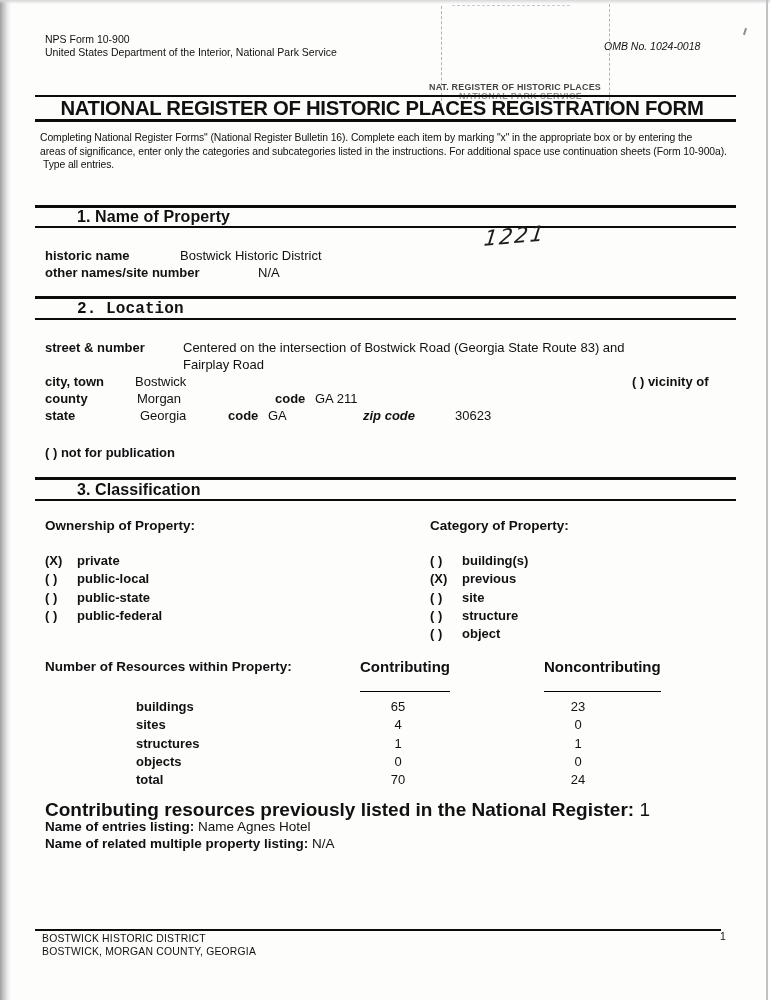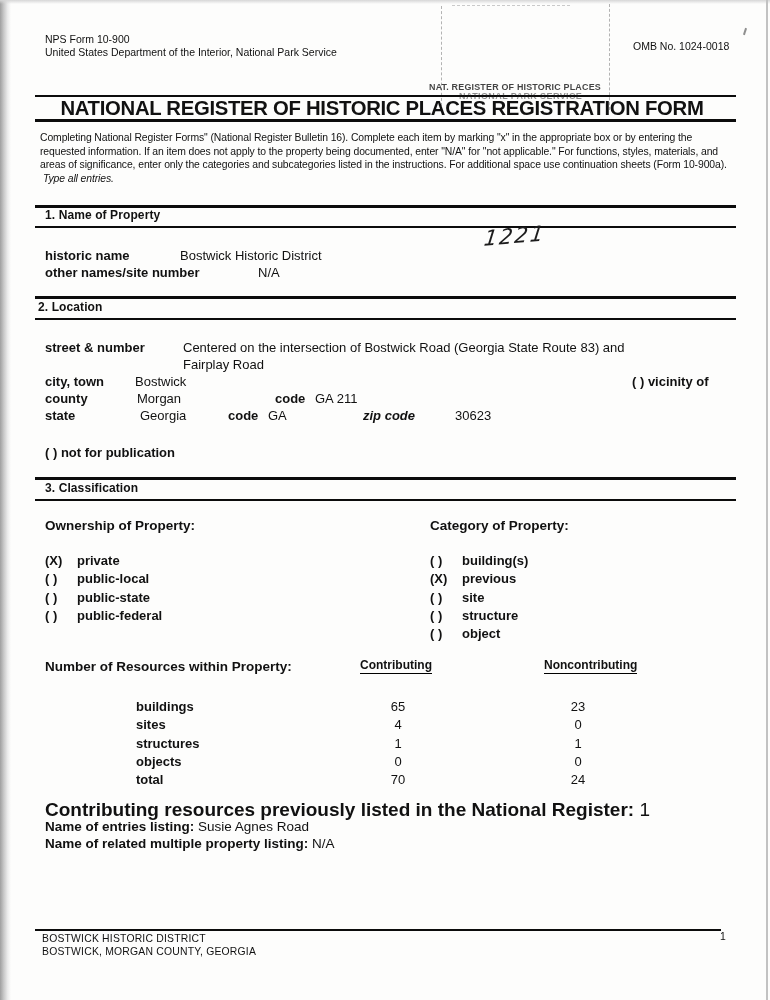--- a/index.html
+++ b/index.html
@@ -15,21 +15,21 @@
     background:linear-gradient(to bottom,#d7d7d7,rgba(255,255,255,0));}
   .edge-right{position:absolute;right:2px;top:0;bottom:0;width:2px;background:#c2c2c2;}
   .speck{position:absolute;left:744px;top:28px;width:2px;height:7px;background:#8f8f8f;transform:rotate(18deg);}
   .rule{position:absolute;background:#0c0c0c;}
   .abs{position:absolute;}
   .b{font-weight:bold;}
   .small{font-size:10.5px;line-height:13px;}
   .field{font-size:13px;line-height:16px;}
   
   .hdr-left{left:45px;top:33px;}
-  .omb{left:633px;top:40px;}
+  .omb{left:604px;top:40px;font-style:italic;}
   
   .stamp-box{left:448px;top:17px;width:118px;height:53px;
     border:3px solid rgba(28,28,28,.88);transform:rotate(.4deg);
     display:flex;align-items:center;}
   .stamp-date{font-weight:bold;font-size:17.5px;letter-spacing:1px;
     transform:scaleX(.95);transform-origin:left;color:#161616;
     display:flex;gap:26px;padding-left:20px;align-items:baseline;white-space:nowrap;}
   .stamp-smudge{display:inline-block;width:20px;height:10px;background:#9a9a9a;
     filter:blur(2px);opacity:.45;}
   .stamp-l1{left:429px;top:82px;width:195px;font-size:9.3px;font-weight:bold;
@@ -37,29 +37,29 @@
   .stamp-l2{left:459px;top:91px;font-size:9px;font-weight:bold;letter-spacing:.4px;
     color:rgba(25,25,25,.5);white-space:nowrap;z-index:5;}
   .vdash{position:absolute;width:0;border-left:1.5px dashed #8d8d8d;opacity:.65;}
   .hdash{position:absolute;height:0;border-top:1.5px dashed #999;opacity:.5;}
   
   .title{left:35px;top:96px;width:701px;text-align:center;font-weight:bold;
     font-size:20.5px;letter-spacing:-.3px;white-space:nowrap;transform:scaleX(.99);transform-origin:left;}
   
   .instr{left:40px;top:131px;font-size:10.4px;line-height:13.6px;letter-spacing:-.1px;white-space:nowrap;}
   
-  .sec-h{font-size:12px;font-weight:bold;letter-spacing:.1px;}
+  .sec-h{font-size:16px;font-weight:bold;letter-spacing:.1px;margin-left:32px;}
   
   .hand{left:484px;top:224px;font-family:"DejaVu Sans",sans-serif;font-style:italic;
     font-size:21px;color:#1c1c1c;transform:rotate(-5deg) skewX(-12deg);letter-spacing:2px;z-index:6;}
   
   .ck{display:flex;font-size:13px;line-height:18.3px;font-weight:bold;}
   .ck .mk{width:32px;flex:none;}
   
-  .colhead{font-size:12px;font-weight:bold;border-bottom:1.6px solid #000;padding-bottom:1px;}
+  .colhead{font-size:15px;font-weight:bold;border-bottom:1.6px solid #000;padding-bottom:16px;}
   .cellc{width:76px;text-align:center;font-size:13px;}
   
   .foot{font-size:10.4px;line-height:12.5px;letter-spacing:.2px;}
 </style>
 </head>
 <body>
 
 <div class="page">
 
   <div class="edge-left"></div>
@@ -79,43 +79,42 @@
   <div class="vdash" style="left:609px;top:4px;height:106px;"></div>
   <div class="abs stamp-l1">NAT. REGISTER OF HISTORIC PLACES</div>
   <div class="abs stamp-l2">NATIONAL PARK SERVICE</div>
 
   <div class="rule" style="left:35px;top:95px;width:701px;height:2px;"></div>
   <div class="abs title">NATIONAL REGISTER OF HISTORIC PLACES REGISTRATION FORM</div>
   <div class="rule" style="left:35px;top:119px;width:701px;height:3px;"></div>
 
   <div class="abs instr">
     <div>Completing National Register Forms" (National Register Bulletin 16).  Complete each item by marking "x" in the appropriate box or by entering the</div>
-    <div>requested information.  If an item does not apply to the property being documented, enter "N/A" for "not applicable."  For functions, styles, materials, and</div>
     <div>areas of significance, enter only the categories and subcategories listed in the instructions.  For additional space use continuation sheets (Form 10-900a).</div>
-    <div style="padding-left:3px;font-style:italic;">Type all entries.</div>
+    <div style="padding-left:3px;">Type all entries.</div>
   </div>
 
   <div class="rule" style="left:35px;top:205px;width:701px;height:2.5px;"></div>
   <div class="abs sec-h" style="left:45px;top:208px;">1. Name of Property</div>
   <div class="rule" style="left:35px;top:226px;width:701px;height:1.6px;"></div>
 
   <div class="abs hand">1221</div>
 
   <div class="abs field" style="left:45px;top:248px;">
     <span class="b">historic name</span>
   </div>
   <div class="abs field" style="left:180px;top:248px;">Bostwick Historic District</div>
 
   <div class="abs field" style="left:45px;top:265px;">
     <span class="b">other names/site number</span>
   </div>
   <div class="abs field" style="left:258px;top:265px;">N/A</div>
 
   <div class="rule" style="left:35px;top:296px;width:701px;height:2.5px;"></div>
-  <div class="abs sec-h" style="left:38px;top:300px;">2.  Location</div>
+  <div class="abs sec-h" style="left:45px;top:300px;font-family:Liberation Mono, monospace;">2.  Location</div>
   <div class="rule" style="left:35px;top:318px;width:701px;height:1.6px;"></div>
 
   <div class="abs field b" style="left:45px;top:340px;">street &amp; number</div>
   <div class="abs field" style="left:183px;top:340px;line-height:16.5px;">
     <div>Centered on the intersection of Bostwick Road (Georgia State Route 83) and</div>
     <div>Fairplay Road</div>
   </div>
 
   <div class="abs field b" style="left:45px;top:374px;">city, town</div>
   <div class="abs field" style="left:135px;top:374px;">Bostwick</div>
@@ -209,21 +208,21 @@
     <div class="cellc">0</div>
     <div class="cellc">24</div>
   </div>
 
   <div class="abs field" style="left:45px;top:802px;font-size:19px;">
     <span class="b">Contributing resources previously listed in the National Register:</span>
     <span>1</span>
   </div>
   <div class="abs field" style="left:45px;top:819px;font-size:13.5px;">
     <span class="b">Name of entries listing:</span>
-    <span>Susie Agnes Road</span>
+    <span>Name Agnes Hotel</span>
   </div>
   <div class="abs field" style="left:45px;top:836px;font-size:13.5px;">
     <span class="b">Name of related multiple property listing:</span>
     <span>N/A</span>
   </div>
 
   <div class="rule" style="left:35px;top:929px;width:686px;height:2px;"></div>
   <div class="abs foot" style="left:42px;top:933px;">
     <div>BOSTWICK HISTORIC DISTRICT</div>
     <div>BOSTWICK, MORGAN COUNTY, GEORGIA</div>

